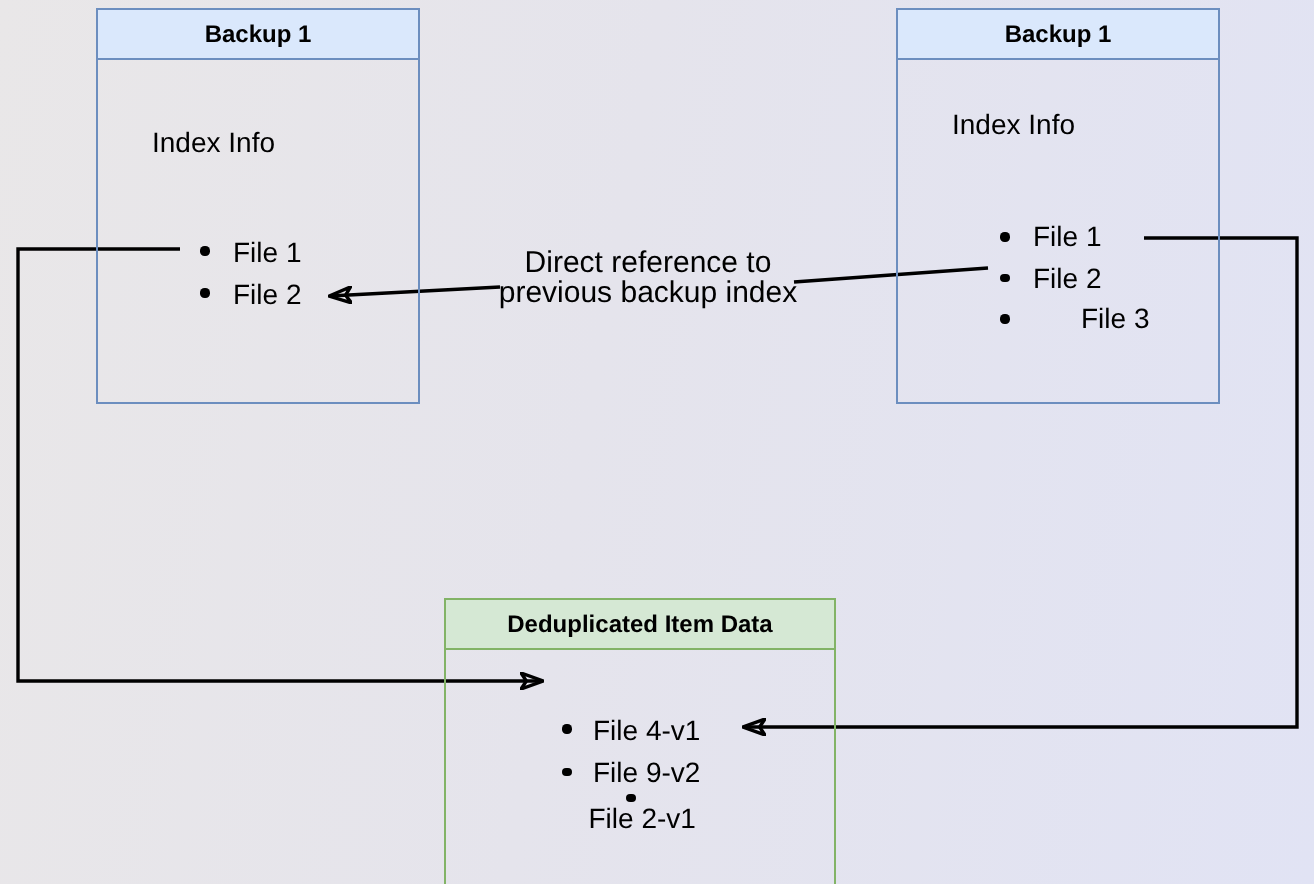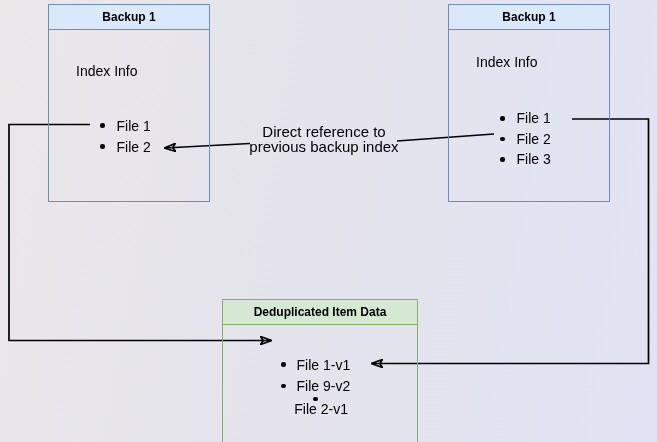--- a/index.html
+++ b/index.html
@@ -72,35 +72,35 @@
     <div class="subtitle" style="left:27px;top:49px;">Index Info</div>
     <div class="list" style="left:51px;top:103px;">
       <div class="li" style="height:20.5px;">
         <span class="dot"></span>
         <span style="margin-left:12px;">File 1</span>
       </div>
       <div class="li" style="height:20.5px;">
         <span class="dot"></span>
         <span style="margin-left:12px;">File 2</span>
       </div>
-      <div class="li" style="height:20.5px;">
+      <div class="li" style="height:20.5px;gap:24px;">
         <span class="dot"></span>
         <span style="margin-left:12px;">File 3</span>
       </div>
     </div>
   </div>
 
   <div class="box green" style="left:222px;top:280px;width:196px;height:159px;margin-top:19px;">
     <div class="box-header">
       <span>Deduplicated Item Data</span>
     </div>
     <div class="list" style="left:58px;top:54px;">
       <div class="li" style="height:21.3px;">
         <span class="dot"></span>
-        <span style="margin-left:11px;">File 1-v1</span>
+        <span style="margin-left:11px;">File 4-v1</span>
       </div>
       <div class="li" style="height:21.3px;">
         <span class="dot"></span>
         <span style="margin-left:11px;">File 9-v2</span>
       </div>
       <div class="li" style="height:21.3px;flex-direction:column;">
         <span class="dot"></span>
         <span style="margin-left:11px;">File 2-v1</span>
       </div>
     </div>

